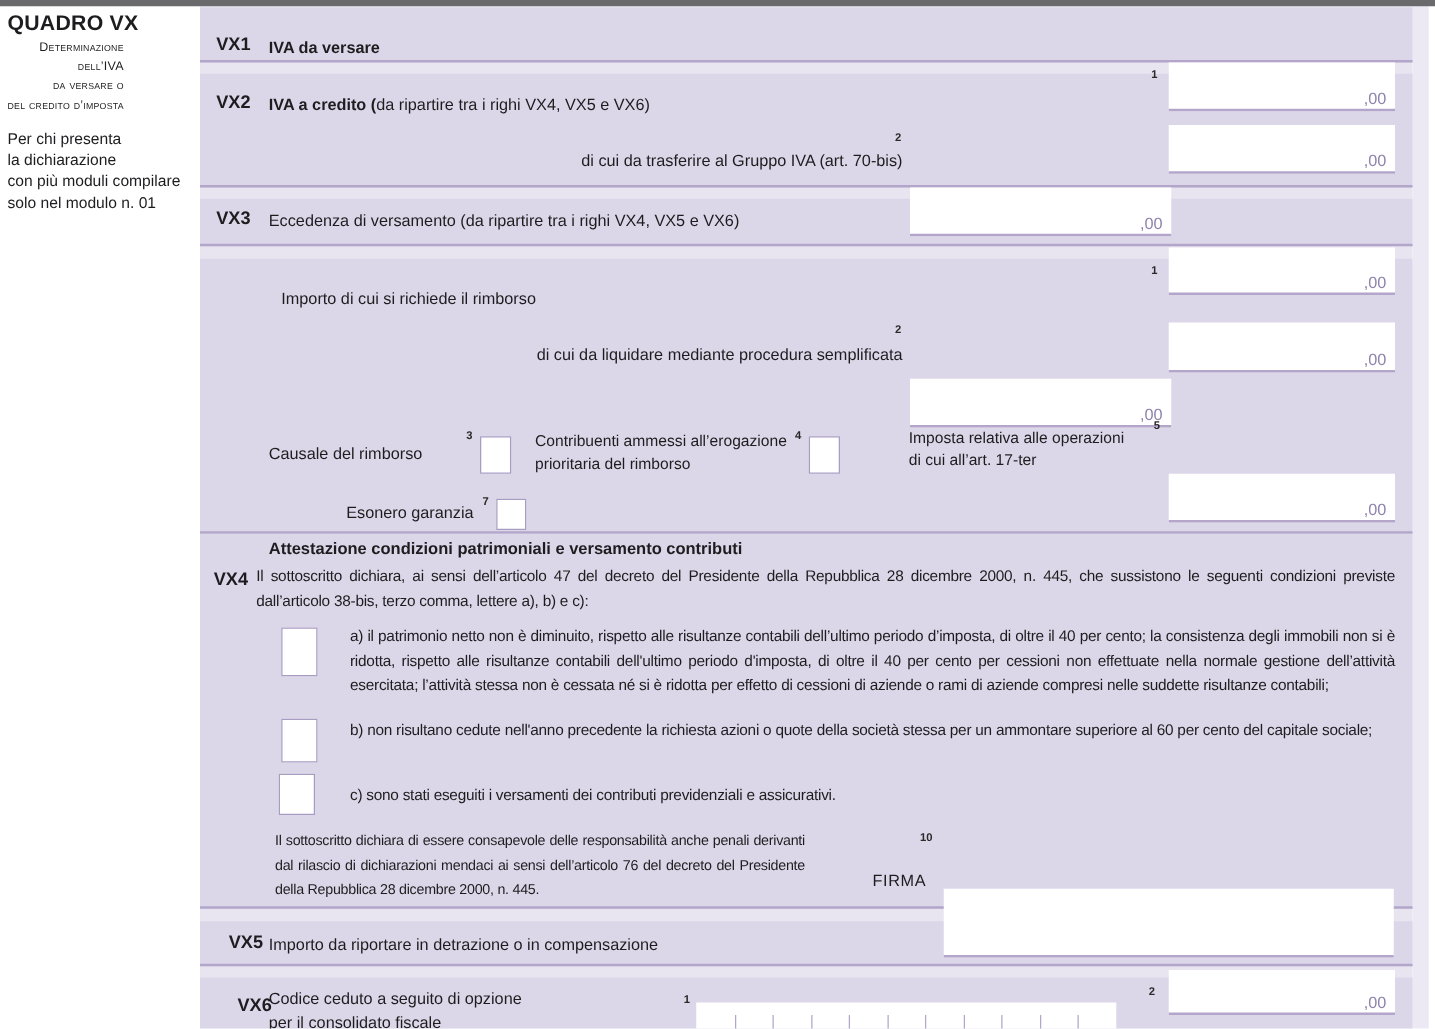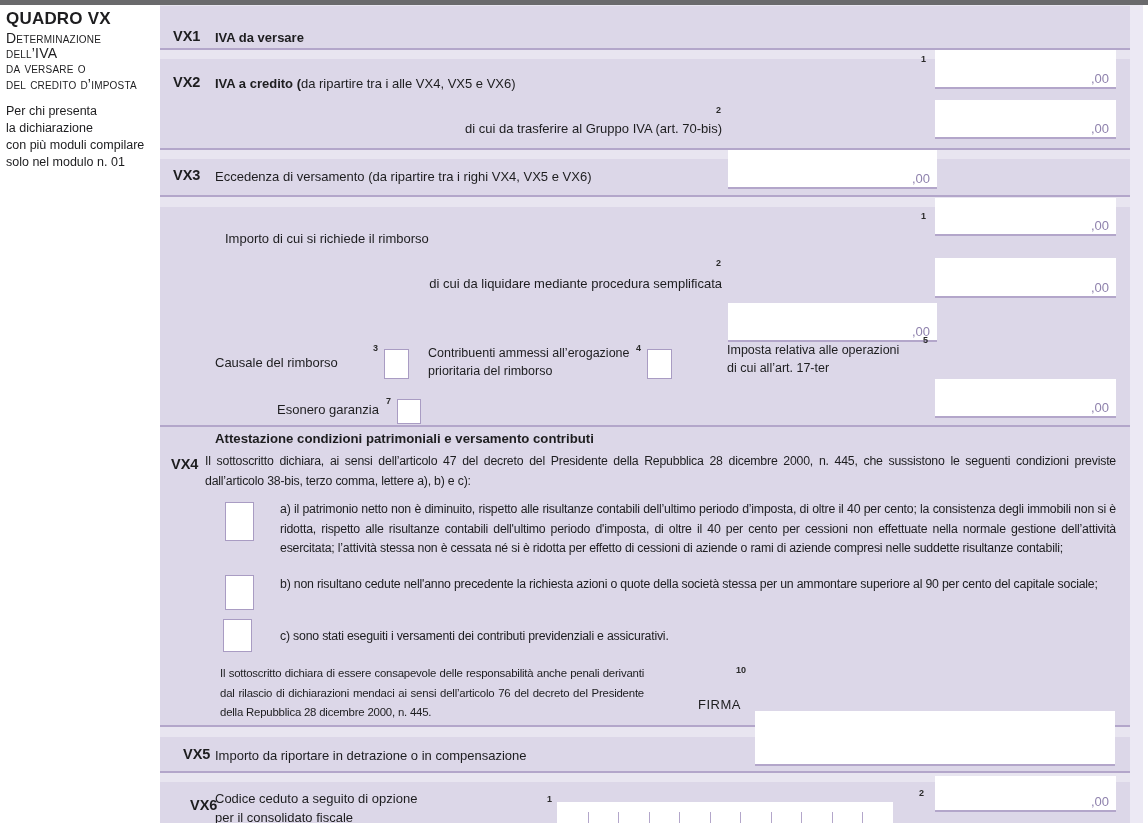--- a/index.html
+++ b/index.html
@@ -17,22 +17,22 @@
   .lbl2{position:absolute;font-size:12.5px;line-height:18px;z-index:3;}
   .sup{position:absolute;font-size:9px;font-weight:bold;color:#2a2a2a;z-index:4;}
   .abox{position:absolute;background:#ffffff;border-bottom:2px solid #b3a6ca;z-index:2;margin-top:39px;}
   .cents{position:absolute;right:7px;bottom:1px;font-size:13px;color:#8f82ad;}
   .cents-top{bottom:auto;top:12px;}
   .chk{position:absolute;background:#ffffff;border:1.5px solid #a99cc3;z-index:2;}
   .para{position:absolute;font-size:12.3px;line-height:19.5px;text-align:justify;
         letter-spacing:-0.2px;z-index:3;}
   .heading{position:absolute;font-weight:bold;font-size:13.2px;z-index:3;white-space:nowrap;}
   .sidebar-title{position:absolute;left:6px;top:9px;font-size:17px;font-weight:bold;letter-spacing:0.2px;}
-  .sidebar-caps{position:absolute;left:6px;top:31px;font-size:14px;line-height:15.2px;
-                font-variant:small-caps;letter-spacing:0.2px;}
+  .sidebar-caps{position:absolute;left:6px;top:31px;font-size:10px;line-height:15.2px;
+                font-variant:small-caps;letter-spacing:0.2px;text-align:right;}
   .sidebar-note{position:absolute;left:6px;top:103px;font-size:12.5px;line-height:17px;}
   .firma{position:absolute;font-size:13px;letter-spacing:0.5px;z-index:3;}
   .cfbox{position:absolute;background:#fff;z-index:2;}
   .tick{position:absolute;top:10px;height:50px;width:1px;background:#b3a6ca;}
   .cfheader{position:absolute;font-size:12.5px;text-align:center;z-index:3;margin-top:48px;}
 </style>
 </head>
 <body>
 
 <div id="page">
@@ -66,21 +66,21 @@
   </div>
 
   <div class="code" style="left:173px;top:28px;">VX1</div>
   <div class="lbl lbl-b" style="left:215px;top:30px;">IVA da versare</div>
   <div class="abox" style="left:935px;top:11px;width:181px;height:37px;">
     <span class="cents">,00</span>
   </div>
 
   <div class="code" style="left:173px;top:74px;">VX2</div>
   <div class="lbl" style="left:215px;top:76px;">
-    <span class="lbl-b">IVA a credito (</span><span>da ripartire tra i alle VX4, VX5 e VX6)</span>
+    <span class="lbl-b">IVA a credito (</span><span>da ripartire tra i righi VX4, VX5 e VX6)</span>
   </div>
   <div class="sup" style="left:921px;top:54px;">1</div>
   <div class="abox" style="left:935px;top:61px;width:181px;height:37px;">
     <span class="cents">,00</span>
   </div>
   <div class="lbl lbl-r" style="left:380px;top:121px;width:342px;">di cui da trasferire al Gruppo IVA (art. 70-bis)</div>
   <div class="sup" style="left:716px;top:105px;">2</div>
   <div class="abox" style="left:728px;top:111px;width:209px;height:37px;">
     <span class="cents">,00</span>
   </div>
@@ -128,21 +128,21 @@
   <div class="chk" style="left:397px;top:399px;width:22px;height:23px;"></div>
 
   <div class="heading" style="left:215px;top:431px;">Attestazione condizioni patrimoniali e versamento contributi</div>
   <div class="code" style="left:171px;top:456px;">VX4</div>
   <div class="para" style="left:205px;top:452px;width:911px;">Il sottoscritto dichiara, ai sensi dell’articolo 47 del decreto del Presidente della Repubblica 28 dicembre 2000, n. 445, che sussistono le seguenti condizioni previste dall’articolo 38-bis, terzo comma, lettere a), b) e c):</div>
 
   <div class="chk" style="left:225px;top:502px;width:27px;height:37px;"></div>
   <div class="para" style="left:280px;top:500px;width:836px;">a) il patrimonio netto non è diminuito, rispetto alle risultanze contabili dell’ultimo periodo d’imposta, di oltre il 40 per cento; la consistenza degli immobili non si è ridotta, rispetto alle risultanze contabili dell'ultimo periodo d'imposta, di oltre il 40 per cento per cessioni non effettuate nella normale gestione dell’attività esercitata; l’attività stessa non è cessata né si è ridotta per effetto di cessioni di aziende o rami di aziende compresi nelle suddette risultanze contabili;</div>
 
   <div class="chk" style="left:225px;top:575px;width:27px;height:33px;"></div>
-  <div class="para" style="left:280px;top:575px;width:836px;">b) non risultano cedute nell'anno precedente la richiesta azioni o quote della società stessa per un ammontare superiore al 90 per cento del capitale sociale;</div>
+  <div class="para" style="left:280px;top:575px;width:836px;">b) non risultano cedute nell'anno precedente la richiesta azioni o quote della società stessa per un ammontare superiore al 60 per cento del capitale sociale;</div>
 
   <div class="chk" style="left:223px;top:619px;width:27px;height:31px;"></div>
   <div class="para" style="left:280px;top:627px;width:836px;">c) sono stati eseguiti i versamenti dei contributi previdenziali e assicurativi.</div>
 
   <div class="para" style="left:220px;top:664px;width:424px;font-size:11.4px;">Il sottoscritto dichiara di essere consapevole delle responsabilità anche penali derivanti dal rilascio di dichiarazioni mendaci ai sensi dell’articolo 76 del decreto del Presidente della Repubblica 28 dicembre 2000, n. 445.</div>
   <div class="sup" style="left:736px;top:665px;">10</div>
   <div class="firma" style="left:698px;top:697px;">FIRMA</div>
   <div class="abox" style="left:755px;top:672px;width:360px;height:53px;"></div>
 
   <div class="code" style="left:183px;top:746px;">VX5</div>

